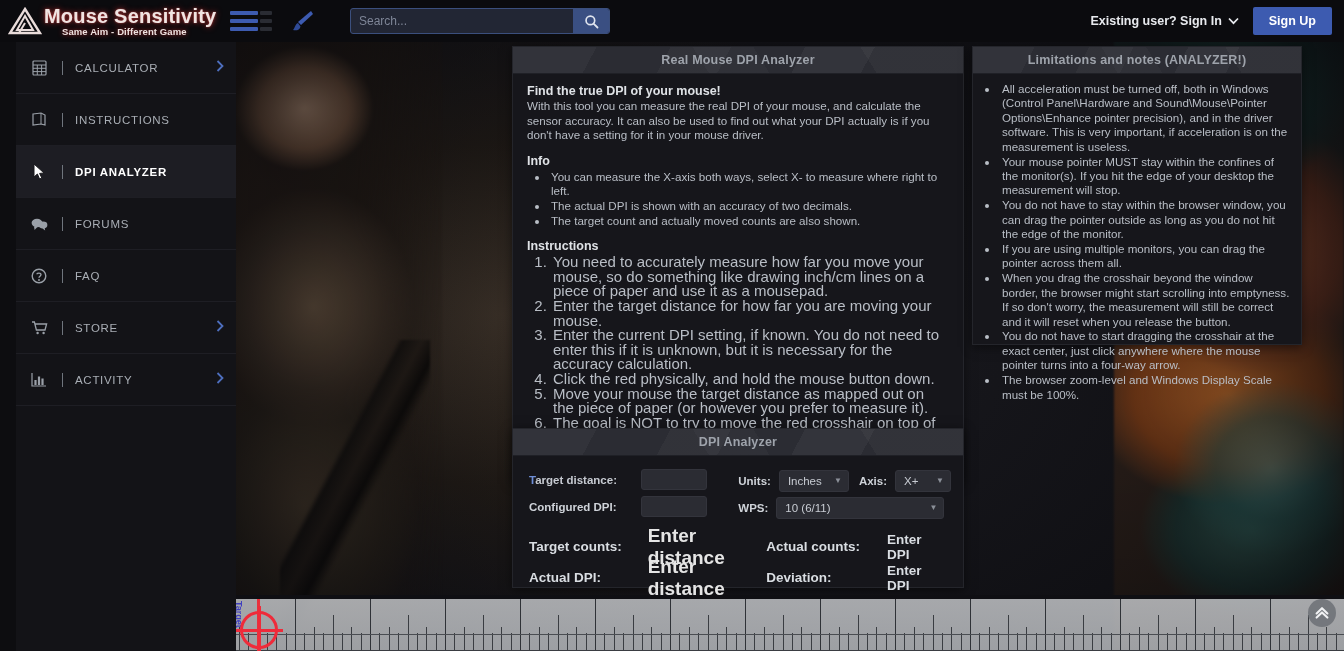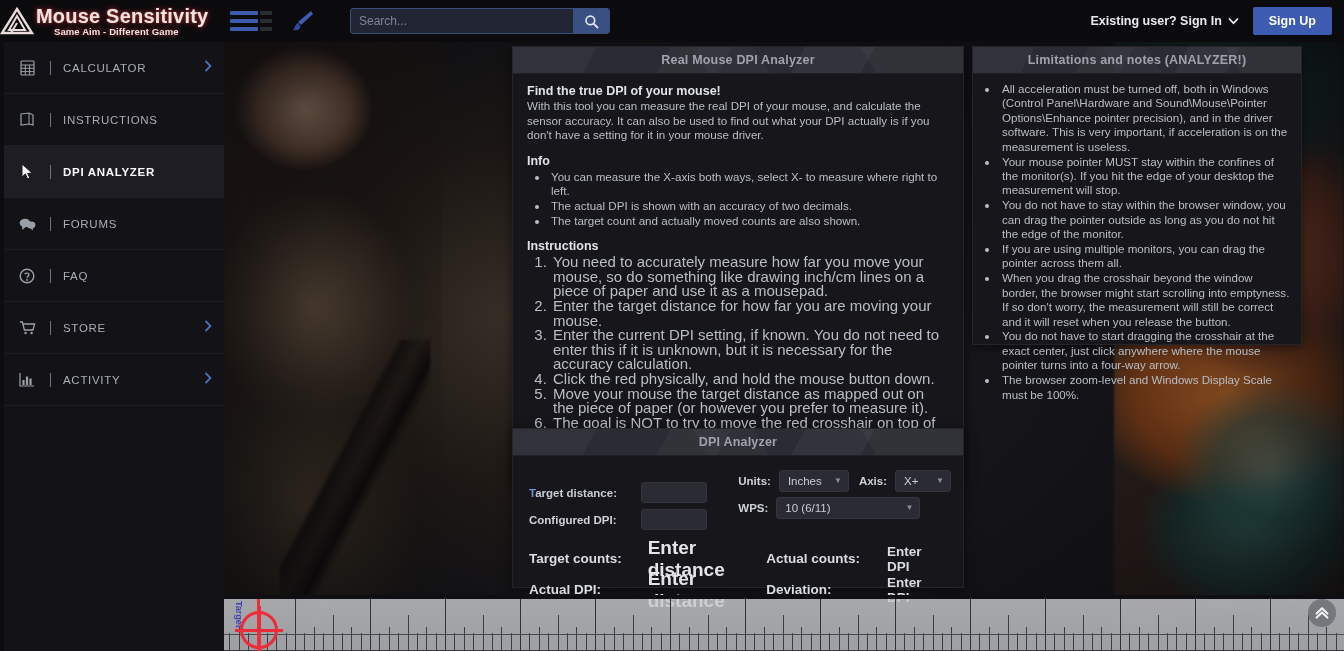--- a/index.html
+++ b/index.html
@@ -59,21 +59,21 @@
     background: radial-gradient(ellipse 70% 90% at 48% 50%, rgba(0,0,0,0) 25%, rgba(8,8,11,.55) 72%, rgba(6,6,9,.85) 100%);
   }
 
   
   .topbar {
     position: absolute; left: 0; top: 0; width: 1344px; height: 42px;
     background: #0b0b0e;
     display: flex; align-items: center;
     z-index: 40;
   }
-  .brand { width: 220px; height: 42px; display: flex; align-items: center; padding-left: 0; position: relative; }
+  .brand { width: 220px; height: 42px; display: flex; align-items: center; padding-left: 8px; position: relative; }
   .brand-mark { width: 34px; height: 28px; flex: none; position: relative; }
   .brand-text { margin-left: 2px; line-height: 1; }
   .brand-title {
     font-size: 20px; font-weight: 700; letter-spacing: .2px;
     color: #f0e4e2;
     text-shadow: 0 0 6px rgba(190,40,40,.85), 0 0 2px rgba(255,120,120,.6);
   }
   .brand-sub {
     font-size: 9.5px; font-weight: 700; letter-spacing: .1px;
     color: #efe2e0; margin-top: 1px; padding-left: 18px;
@@ -102,21 +102,21 @@
   }
   .topbar-right { margin-left: auto; display: flex; align-items: center; padding-right: 12px; gap: 14px; }
   .signin { font-size: 12.5px; font-weight: 700; color: #e8eaee; cursor: pointer; display: flex; align-items: center; gap: 6px; }
   .signup {
     background: #3d5bb0; color: #fff; font-size: 12.5px; font-weight: 700;
     padding: 7px 16px; border-radius: 2px; cursor: pointer;
   }
 
   
   .sidebar {
-    position: absolute; left: 4px; top: 42px; width: 220px; bottom: 0;
+    position: absolute; left: 16px; top: 42px; width: 220px; bottom: 0;
     background: #131317; z-index: 30;
   }
   .side-item {
     height: 52px; display: flex; align-items: center;
     border-bottom: 1px solid #1e1e24;
     cursor: pointer; position: relative;
   }
   .side-item.active { background: #1d1d23; }
   .side-ico { width: 46px; display: flex; justify-content: center; align-items: center; color: #9aa0a8; }
   .side-div { width: 1px; height: 14px; background: #6f757d; margin-right: 12px; }
@@ -154,42 +154,42 @@
   ul.info-list li { font-size: 11.6px; line-height: 14.6px; color: #b9bec6; list-style: disc; padding-left: 2px; }
   ol.instr-list { margin: 0 0 0 24px; }
   ol.instr-list li { font-size: 15px; line-height: 14.6px; color: #b9bec6; padding-left: 2px; }
 
   #panel-limits .panel-body { padding: 8px 10px 8px 6px; }
   ul.lim-list { margin: 0 0 0 20px; }
   ul.lim-list li { font-size: 11.6px; line-height: 14.4px; color: #b9bec6; list-style: disc; padding-left: 3px; margin-bottom: .5px; }
 
   
   .dpi-grid { display: flex; padding: 4px 0 0 0; }
-  .dpi-left { width: 238px; padding-left: 4px; margin-top: 13px; }
+  .dpi-left { width: 238px; padding-left: 4px; }
   .dpi-right { flex: 1; padding-top: 1px; }
   .frow { display: flex; align-items: center; height: 27px; }
   .flabel { font-size: 11.5px; font-weight: 700; color: #cfd3d9; width: 112px; }
   .flabel.accent { color: #c6cad1; }
   .flabel.accent::first-letter { color: #6f8fd8; }
   .finput {
     width: 66px; height: 21px; background: #2b2c33; border: 1px solid #33343c;
     border-radius: 3px; outline: none; color: #e6e8ec; font-size: 11.5px; padding: 0 6px;
     font-family: "Liberation Sans", sans-serif;
   }
   .srow { display: flex; align-items: center; height: 27px; gap: 0; }
   .slabel { font-size: 11.5px; font-weight: 700; color: #cfd3d9; margin-right: 8px; }
   .sel {
     height: 22px; background: #2b2c33; border: 1px solid #33343c; border-radius: 3px;
     display: flex; align-items: center; padding: 0 6px 0 8px; cursor: pointer;
     font-size: 11.5px; color: #c8ccd3;
   }
   .sel .caret { margin-left: auto; padding-left: 10px; color: #8b9099; font-size: 8px; }
   .sel-units { width: 70px; }
   .sel-axis { width: 56px; }
-  .sel-wps { width: 144px; }
+  .sel-wps { width: 168px; }
   .results { padding: 10px 4px 0 4px; }
   .rrow { display: flex; align-items: center; height: 31px; }
   .rlabel { font-size: 13.5px; font-weight: 700; color: #d9dde2; }
   .rlabel.w1 { width: 120px; }
   .rvalue-green { font-size: 19px; font-weight: 700; color: #e5e5e5; width: 120px; }
   .rlabel.w2 { width: 122px; }
   .rvalue-gray { font-size: 13.5px; font-weight: 700; color: #d9dde2; }
 
   
   .ruler {

